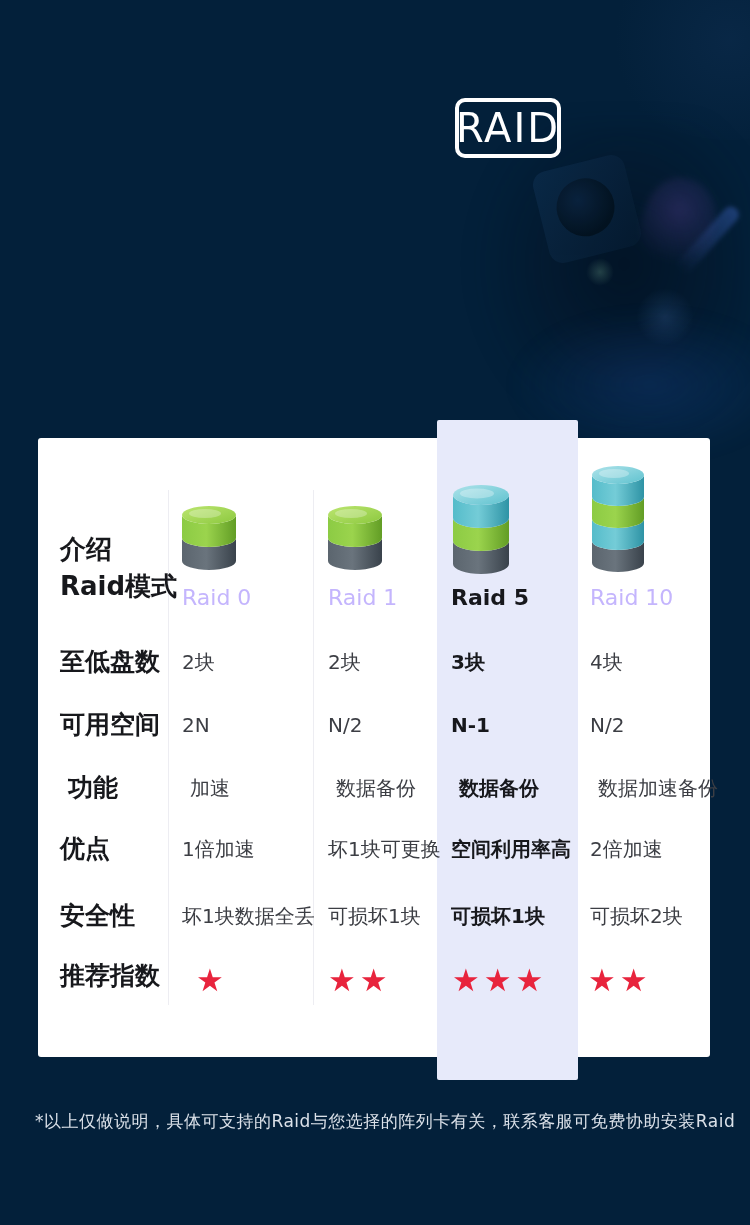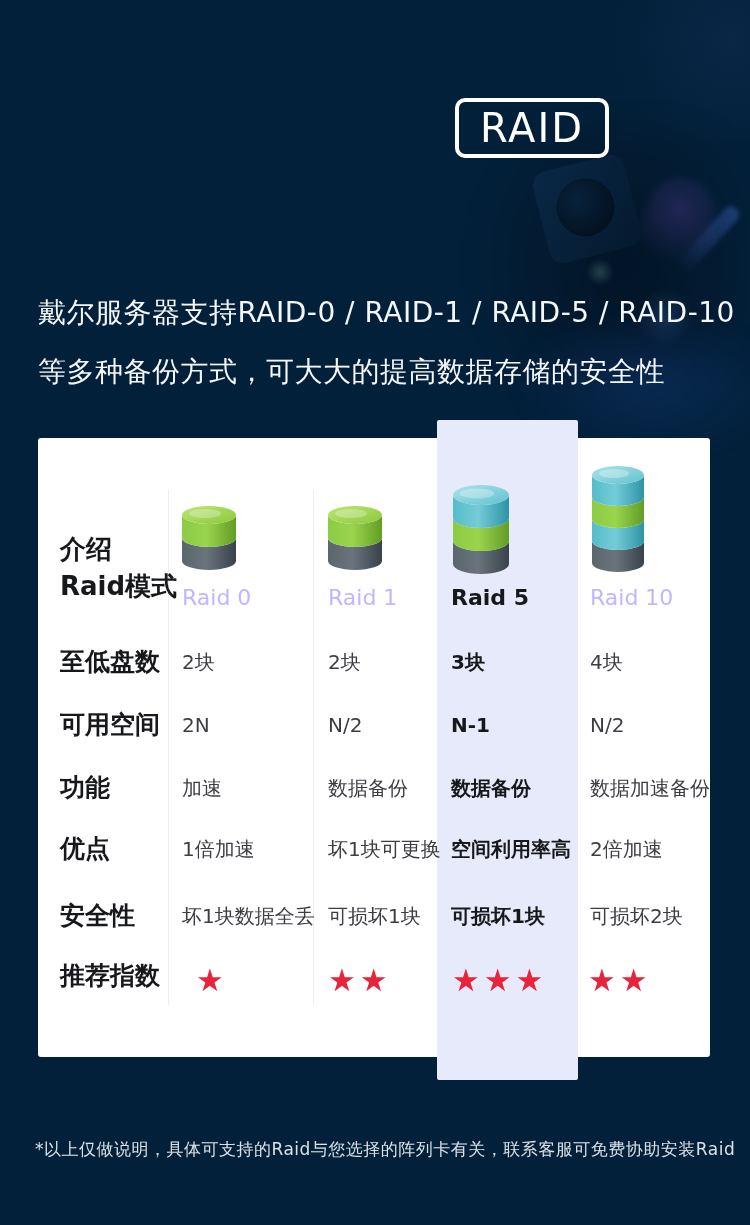--- a/index.html
+++ b/index.html
@@ -32,72 +32,68 @@
   .deco-bokeh2{left:636px;top:288px;width:58px;height:58px;border-radius:50%;
     background:radial-gradient(circle, rgba(95,155,235,.17), rgba(95,155,235,0) 70%);}
   .deco-glow{left:510px;top:310px;width:280px;height:150px;border-radius:50%;
     background:radial-gradient(ellipse, rgba(28,75,155,.28), rgba(28,75,155,0) 70%);
     filter:blur(8px);}
   
   .title-line{position:absolute;left:38px;color:var(--title-white);
     font-size:60px;font-weight:700;letter-spacing:3px;white-space:nowrap;}
   .title-line1{top:95px;}
   .title-line2{top:170px;}
-  .raid-badge{position:absolute;left:455px;top:98px;width:154px;height:60px;
+  .raid-badge{position:absolute;left:455px;top:98px;width:106px;height:60px;
     border:4px solid var(--title-white);border-radius:10px;box-sizing:border-box;
     display:flex;align-items:center;justify-content:center;
     color:var(--title-white);font-size:40px;font-weight:500;letter-spacing:2px;}
   .subtitle{position:absolute;left:38px;top:283px;color:#f4f7fa;
     font-size:28px;font-weight:500;letter-spacing:.5px;line-height:59px;white-space:nowrap;}
   
   .card{position:absolute;left:38px;top:438px;width:672px;height:619px;
     background:var(--card-white);border-radius:3px;z-index:1;}
   .highlight-col{position:absolute;left:437px;top:420px;width:141px;height:660px;
     background:var(--highlight-lavender);border-radius:2px;z-index:2;}
   .vdivider{position:absolute;top:490px;width:1px;height:515px;background:var(--divider-gray);z-index:3;}
   .vd1{left:168px;} .vd2{left:313px;}
   .cell{position:absolute;z-index:4;white-space:nowrap;
     font-size:20px;line-height:32px;color:var(--value-gray);}
   .c0{left:182px;} .c1{left:328px;} .c2{left:451px;} .c3{left:590px;}
   .hl .cell-text{font-weight:700;color:var(--label-dark);}
   .col-label{font-size:22px;color:#c4b5fd;top:582px;}
   .hl-label{font-weight:700;color:var(--label-dark);}
-  .r0{top:646px;} .r1{top:709px;} .r2{top:772px;} .r3{top:833px;} .r4{top:900px;}
+  .r0{top:646px;} .r1{top:709px;} .r2{top:772px;margin-left:8px;} .r3{top:833px;} .r4{top:900px;}
   .rstars{top:960px;font-size:31px;line-height:40px;letter-spacing:4px;color:var(--star-red);}
   .rowlabel{position:absolute;left:60px;z-index:4;font-size:25px;line-height:32px;
     font-weight:700;color:var(--label-dark);white-space:nowrap;}
   .corner-label{position:absolute;left:60px;top:531px;z-index:4;font-size:26px;
     line-height:37px;font-weight:700;color:var(--label-dark);}
   .disk{position:absolute;z-index:4;}
   .disk0{left:182px;top:506px;} .disk1{left:328px;top:506px;}
   .disk2{left:453px;top:485px;} .disk3{left:592px;top:466px;}
   
   .footnote{position:absolute;left:35px;top:1110px;color:var(--footnote-gray);
-    font-size:17px;letter-spacing:.5px;white-space:nowrap;z-index:2;margin-top:28px;}
+    font-size:17px;letter-spacing:.5px;white-space:nowrap;z-index:2;}
   .defs-holder{position:absolute;width:0;height:0;overflow:hidden;}
 </style>
 </head>
 <body>
 
 <div class="stage">
 
   <div class="deco deco-corner"></div>
   <div class="deco deco-photo"></div>
   <div class="deco deco-speaker"></div>
   <div class="deco deco-horn"></div>
   <div class="deco deco-stick"></div>
   <div class="deco deco-bokeh1"></div>
   <div class="deco deco-bokeh2"></div>
   <div class="deco deco-glow"></div>
 
   <div class="raid-badge">RAID</div>
-  <div class="subtitle">
-    <div>戴尔服务器支持RAID-0 / RAID-1 / RAID-5 / RAID-10</div>
-    <div>等多种备份方式，可大大的提高数据存储的安全性</div>
-  </div>
 
   <div class="card"></div>
   <div class="highlight-col"></div>
   <div class="vdivider vd1"></div>
   <div class="vdivider vd2"></div>
 
   <div class="corner-label">
     <div>介绍</div>
     <div>Raid模式</div>
   </div>

